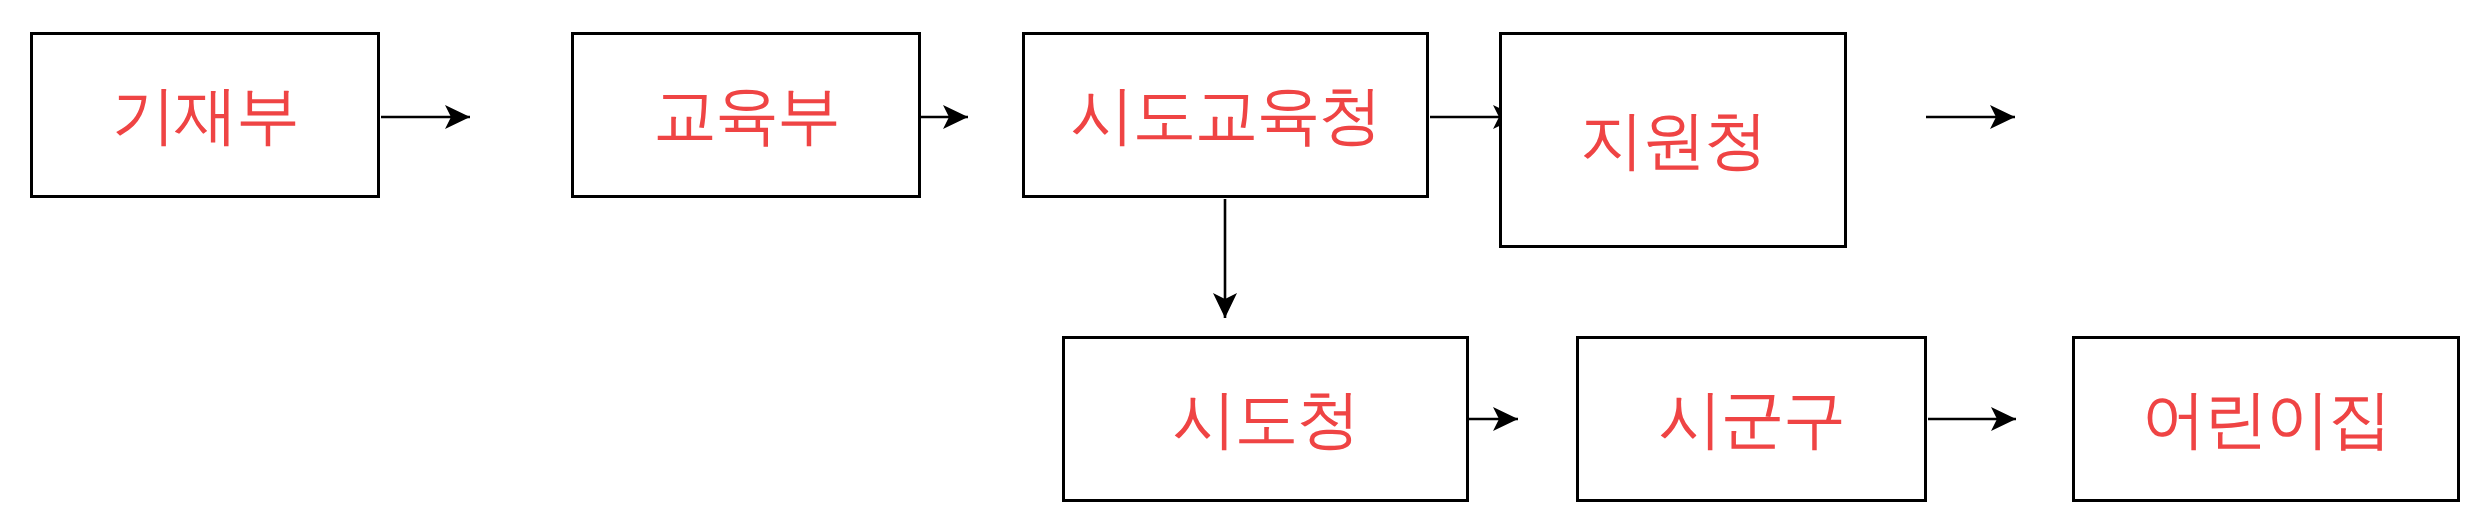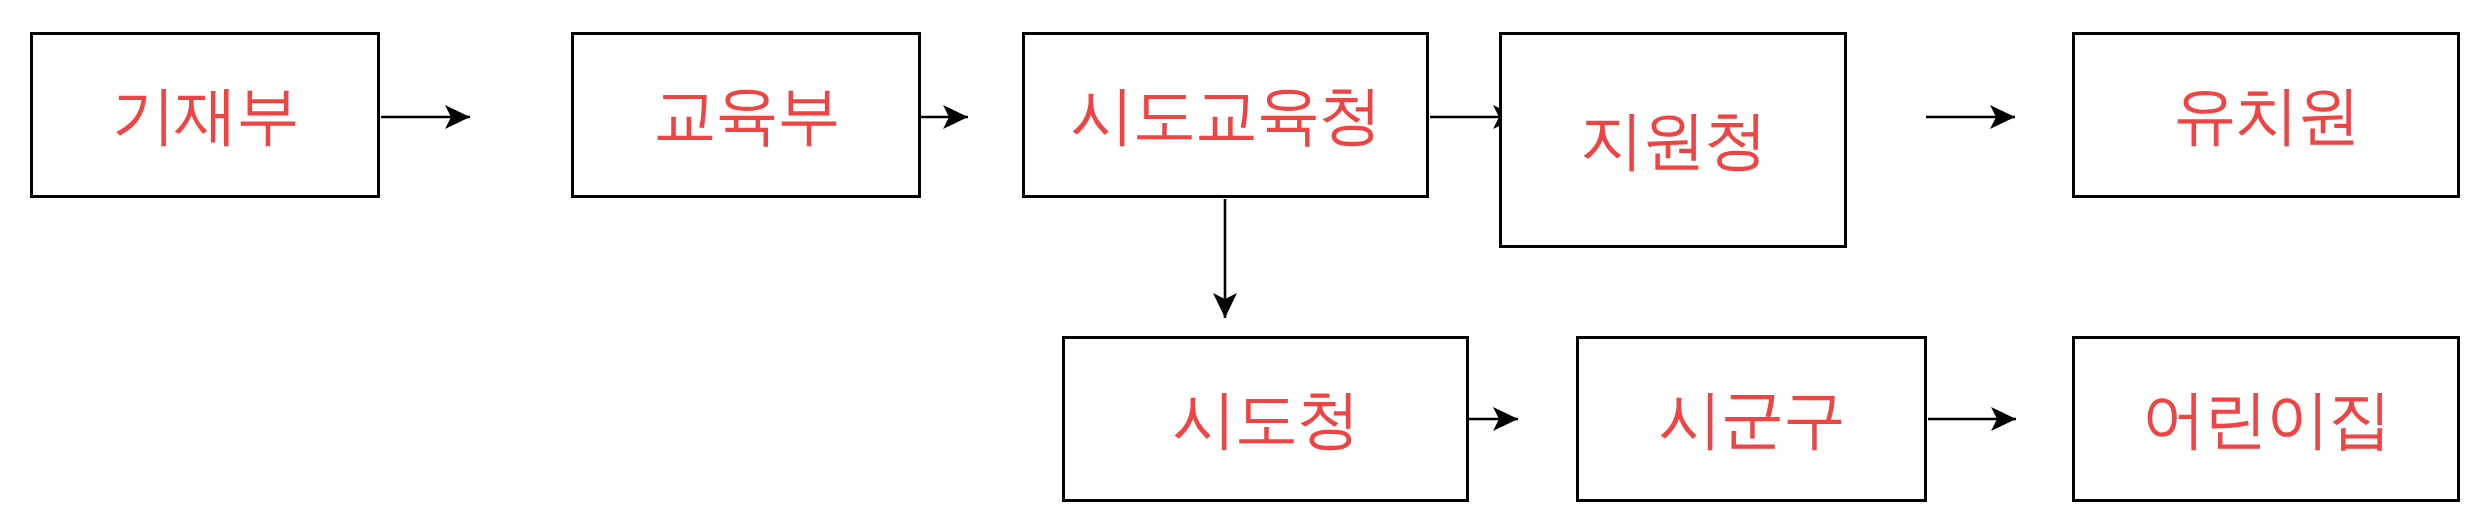--- a/index.html
+++ b/index.html
@@ -64,21 +64,20 @@
   </svg>
 
   <div class="node" style="left:30px;   top:32px;  width:350px; height:166px;">기재부</div>
 
   <div class="node" style="left:527px;  top:32px;  width:350px; height:166px;margin-left:44px;">교육부</div>
 
   <div class="node" style="left:1022px; top:32px;  width:407px; height:166px;">시도교육청</div>
 
   <div class="node" style="left:1499px; top:32px;  width:348px; height:216px;">지원청</div>
 
-  <div class="node" style="left:2072px; top:32px;  width:388px; height:166px;">유치원</div>
 
   <div class="node" style="left:1021px; top:336px; width:407px; height:166px;margin-left:41px;">시도청</div>
 
   <div class="node" style="left:1576px; top:336px; width:351px; height:166px;">시군구</div>
 
   <div class="node" style="left:2072px; top:336px; width:388px; height:166px;">어린이집</div>
 
 </div>
 
 </body></html>

